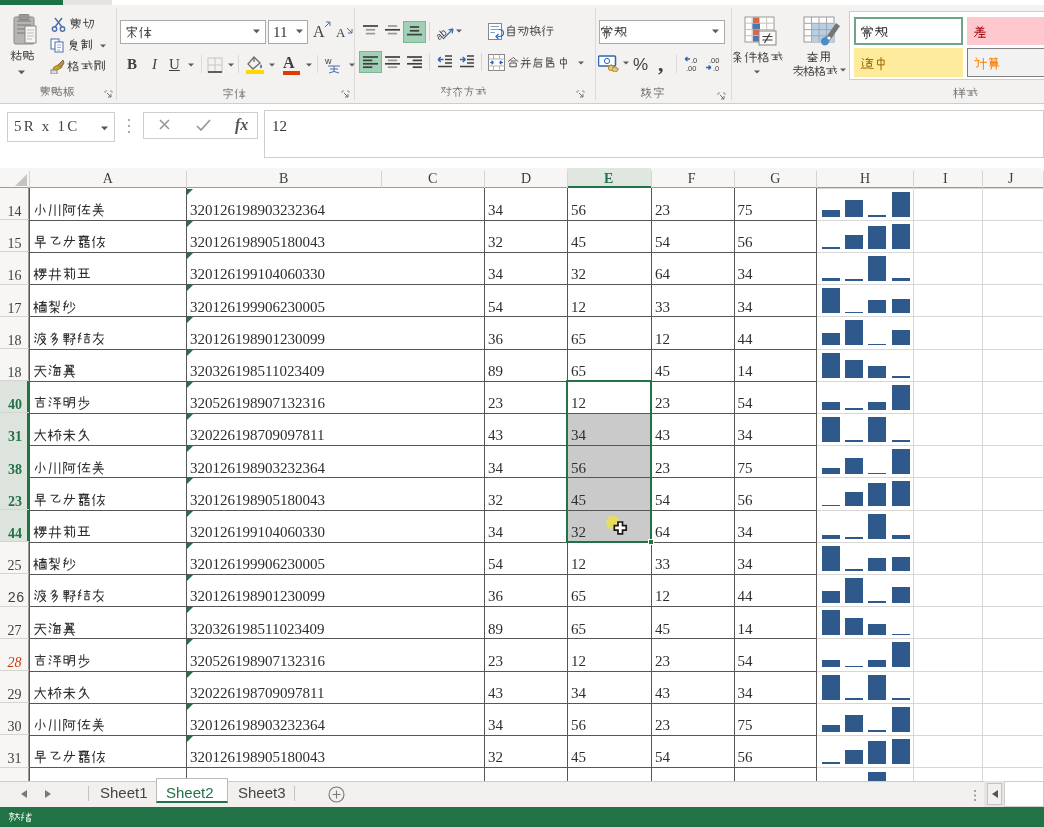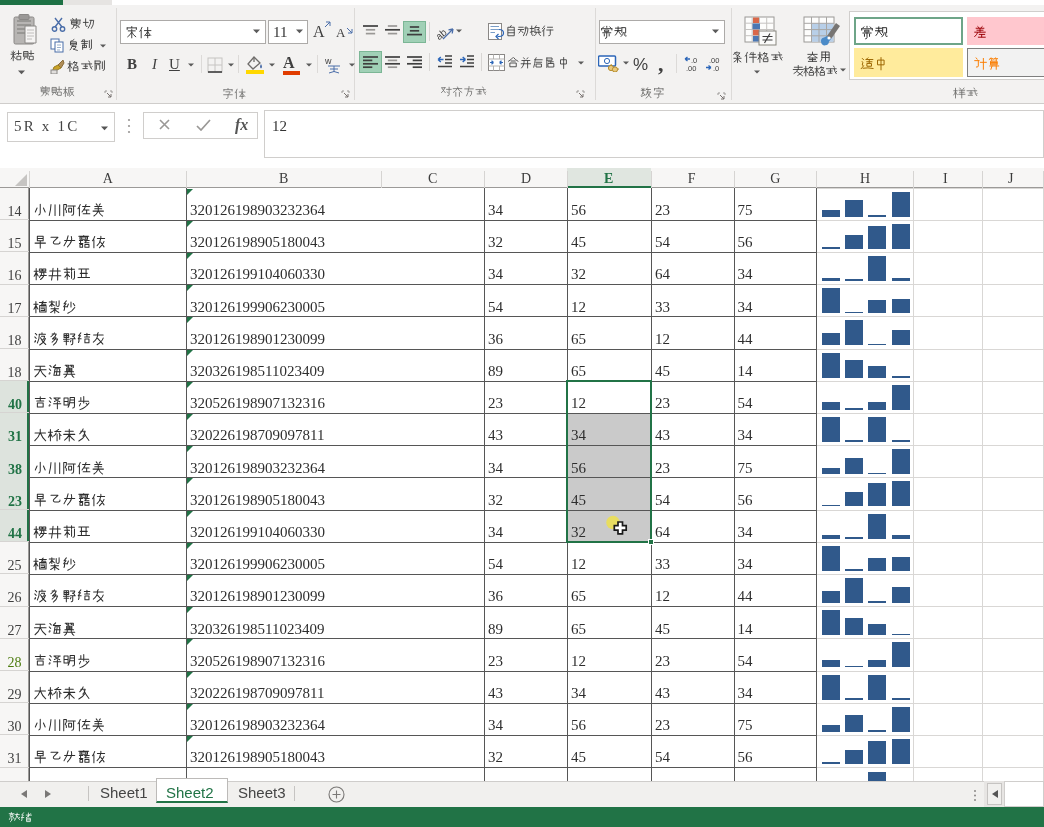--- a/index.html
+++ b/index.html
@@ -540,25 +540,25 @@
 <div style="position:absolute;left:8.0px;top:462.6px;font-family:'Liberation Serif',serif;font-size:14px;color:#217346;white-space:pre;line-height:1;font-weight:700;">38</div>
 <div style="position:absolute;left:0.0px;top:476.8px;width:28.5px;height:1.0px;background:#d6d4d2"></div>
 <div style="position:absolute;left:0.0px;top:477.3px;width:28.5px;height:32.2px;background:#dde3dd;border-right:2px solid #217346"></div>
 <div style="position:absolute;left:8.0px;top:494.8px;font-family:'Liberation Serif',serif;font-size:14px;color:#217346;white-space:pre;line-height:1;font-weight:700;">23</div>
 <div style="position:absolute;left:0.0px;top:509.0px;width:28.5px;height:1.0px;background:#d6d4d2"></div>
 <div style="position:absolute;left:0.0px;top:509.5px;width:28.5px;height:32.2px;background:#dde3dd;border-right:2px solid #217346"></div>
 <div style="position:absolute;left:8.0px;top:527.0px;font-family:'Liberation Serif',serif;font-size:14px;color:#217346;white-space:pre;line-height:1;font-weight:700;">44</div>
 <div style="position:absolute;left:0.0px;top:541.2px;width:28.5px;height:1.0px;background:#d6d4d2"></div>
 <div style="position:absolute;left:7.5px;top:559.2px;font-family:'Liberation Serif',serif;font-size:14px;color:#3f3f3f;white-space:pre;line-height:1;font-weight:400;">25</div>
 <div style="position:absolute;left:0.0px;top:573.4px;width:28.5px;height:1.0px;background:#d6d4d2"></div>
-<div style="position:absolute;left:7.5px;top:591.4px;font-family:Liberation Serif, serif;font-size:14px;color:#3f3f3f;white-space:pre;line-height:1;font-weight:400;">26</div>
+<div style="position:absolute;left:7.5px;top:591.4px;font-family:Liberation Mono, monospace;font-size:14px;color:#3f3f3f;white-space:pre;line-height:1;font-weight:400;">26</div>
 <div style="position:absolute;left:0.0px;top:605.6px;width:28.5px;height:1.0px;background:#d6d4d2"></div>
 <div style="position:absolute;left:7.5px;top:623.6px;font-family:'Liberation Serif',serif;font-size:14px;color:#3f3f3f;white-space:pre;line-height:1;font-weight:400;">27</div>
 <div style="position:absolute;left:0.0px;top:637.8px;width:28.5px;height:1.0px;background:#d6d4d2"></div>
-<div style="position:absolute;left:7.5px;top:655.8px;font-family:'Liberation Serif',serif;font-size:14px;color:#4d7c0f;white-space:pre;line-height:1;font-weight:400;">28</div>
+<div style="position:absolute;left:7.5px;top:655.8px;font-family:'Liberation Serif',serif;font-size:14px;color:#c2410c;white-space:pre;line-height:1;font-weight:400;font-style:italic;">28</div>
 <div style="position:absolute;left:0.0px;top:670.0px;width:28.5px;height:1.0px;background:#d6d4d2"></div>
 <div style="position:absolute;left:7.5px;top:688.0px;font-family:'Liberation Serif',serif;font-size:14px;color:#3f3f3f;white-space:pre;line-height:1;font-weight:400;">29</div>
 <div style="position:absolute;left:0.0px;top:702.2px;width:28.5px;height:1.0px;background:#d6d4d2"></div>
 <div style="position:absolute;left:7.5px;top:720.2px;font-family:'Liberation Serif',serif;font-size:14px;color:#3f3f3f;white-space:pre;line-height:1;font-weight:400;">30</div>
 <div style="position:absolute;left:0.0px;top:734.4px;width:28.5px;height:1.0px;background:#d6d4d2"></div>
 <div style="position:absolute;left:7.5px;top:752.4px;font-family:'Liberation Serif',serif;font-size:14px;color:#3f3f3f;white-space:pre;line-height:1;font-weight:400;">31</div>
 <div style="position:absolute;left:0.0px;top:766.6px;width:28.5px;height:1.0px;background:#d6d4d2"></div>
 <div style="position:absolute;left:816.0px;top:187.5px;width:228.0px;height:1.0px;background:#d9d7d5"></div>
 <div style="position:absolute;left:816.0px;top:219.7px;width:228.0px;height:1.0px;background:#d9d7d5"></div>
 <div style="position:absolute;left:816.0px;top:251.9px;width:228.0px;height:1.0px;background:#d9d7d5"></div>

